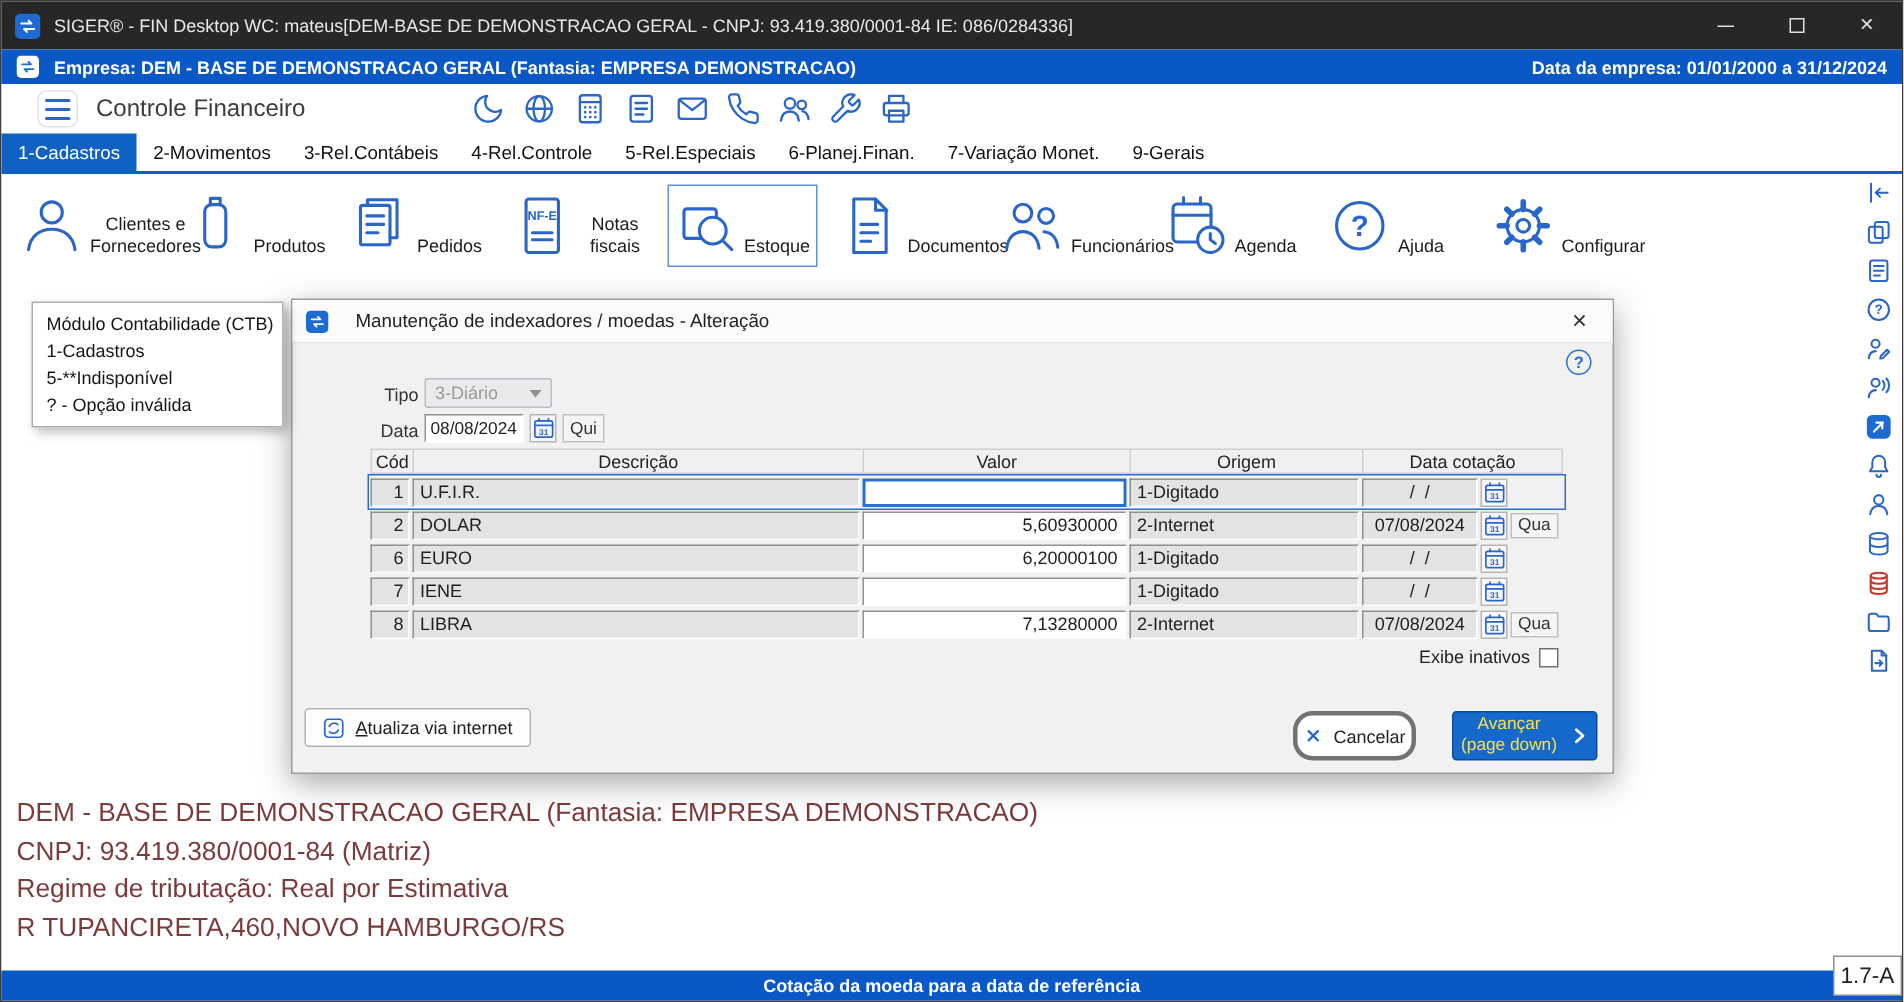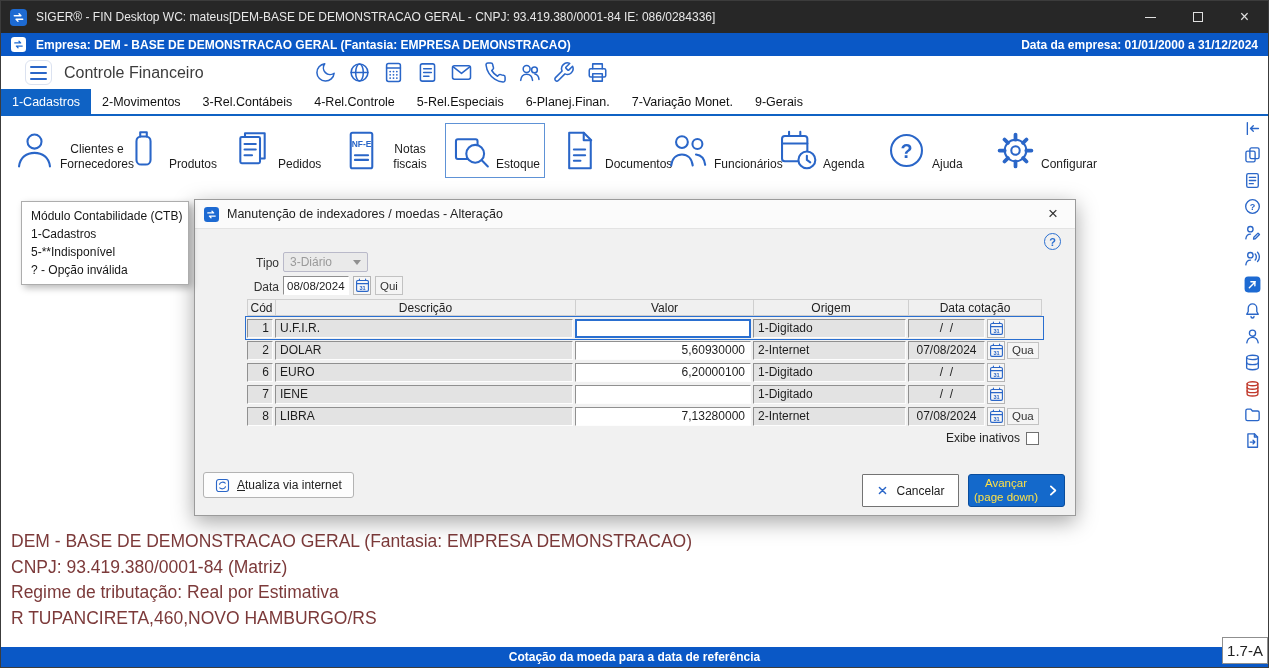--- a/index.html
+++ b/index.html
@@ -51,21 +51,21 @@
   
   .statusbar{position:absolute;left:0;bottom:0;width:100%;height:20px;background:#0a58c6;color:#fff;font-size:12px;font-weight:700;display:flex;align-items:center;justify-content:center}
   .version-box{position:absolute;right:0;bottom:3px;width:46px;height:27px;background:#fff;border:1px solid #8f8f8f;display:flex;align-items:center;justify-content:center;font-size:15px;color:#222;z-index:40}
 
   
   .context-menu{position:absolute;left:20px;top:200px;width:168px;background:#fff;border:1px solid #adadad;box-shadow:3px 3px 7px rgba(0,0,0,.28);padding:5px 0;z-index:20}
   .cm-item{font-size:12px;color:#161616;padding:2px 9px;white-space:nowrap}
 
   
   .dialog{position:absolute;left:193px;top:198px;width:882px;height:317px;background:#f1f1f1;border:1px solid #9b9b9b;box-shadow:0 6px 20px rgba(0,0,0,.35);z-index:10}
-  .dlg-titlebar{height:29px;background:#fbfbfb;border-bottom:1px solid #e3e3e3;display:flex;align-items:center;gap:8px;padding:0 9px}
+  .dlg-titlebar{height:29px;background:#fbfbfb;border-bottom:1px solid #e3e3e3;display:flex;align-items:center;gap:18px;padding:0 9px}
   .dlg-title{font-size:12.5px;color:#222}
   .dlg-close{margin-left:auto;width:26px;text-align:center;font-size:17px;color:#333}
   .help-circle{position:absolute;top:33px;right:14px;width:17px;height:17px;border:1.6px solid #2a6fd0;border-radius:50%;color:#2a6fd0;font-weight:700;font-size:11px;display:flex;align-items:center;justify-content:center}
 
   .fld-label{position:absolute;font-size:12px;color:#333;width:44px;text-align:right}
   .tipo-select{position:absolute;left:88px;top:52px;width:85px;height:20px;background:#eaeaea;border:1px solid #b9b9c9;border-radius:2px;display:flex;align-items:center;justify-content:space-between;padding:0 6px;font-size:12px;color:#9a9a9a}
   .dd-arrow{width:0;height:0;border-left:4px solid transparent;border-right:4px solid transparent;border-top:5px solid #909090}
   .data-input{position:absolute;left:88px;top:76px;width:66px;height:19px;border:1px solid;border-color:#8f8f8f #fff #fff #8f8f8f;background:#fff;font-family:"Liberation Sans",sans-serif;font-size:11.5px;color:#222;padding:0 3px}
   .cal-btn{width:18px;height:19px;background:#f7f7f7;border:1px solid #b5b5b5;display:flex;align-items:center;justify-content:center;flex:none}
   .cal-btn.abs{position:absolute;left:158px;top:76px}
@@ -88,21 +88,21 @@
   .cell.origem{width:153px}
   .cell.data{width:77px;justify-content:center;white-space:pre}
   .row-day{height:17px}
 
   .exibe{position:absolute;top:231px;right:36px;display:flex;align-items:center;gap:6px;font-size:12px;color:#222}
   .checkbox{width:13px;height:13px;border:1px solid #707070;background:#fff}
 
   .btn{display:flex;align-items:center;justify-content:center;gap:7px;font-size:12px;color:#222}
   .btn-atualiza{position:absolute;left:8px;top:272px;height:26px;padding:0 11px;background:#fdfdfd;border:1px solid #b3b3b3;border-radius:3px}
   .btn-atualiza .lbl::first-letter{text-decoration:underline}
-  .btn-cancelar{position:absolute;left:667px;top:274px;width:97px;height:33px;background:#fff;border:1px solid #737373;border-radius:1px}
+  .btn-cancelar{position:absolute;left:667px;top:274px;width:82px;height:33px;background:#fff;border:3px solid #737373;border-radius:13px}
   .btn-avancar{position:absolute;left:773px;top:274px;width:97px;height:33px;background:#1469cb;border:1px solid #0a4d9c;border-radius:3px;color:#fde047;display:flex;align-items:center;justify-content:center;gap:8px}
   .btn-avancar .txt{display:flex;flex-direction:column;font-size:11.5px;line-height:1.2;text-align:center}
 </style>
 </head>
 <body>
 
 <div class="window">
 
   <div class="titlebar">
     <span style="display:flex">

